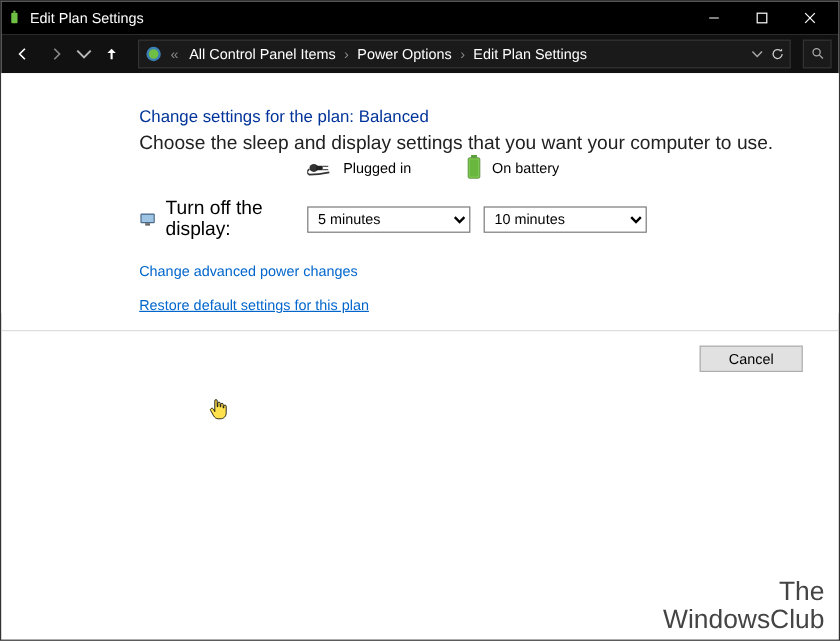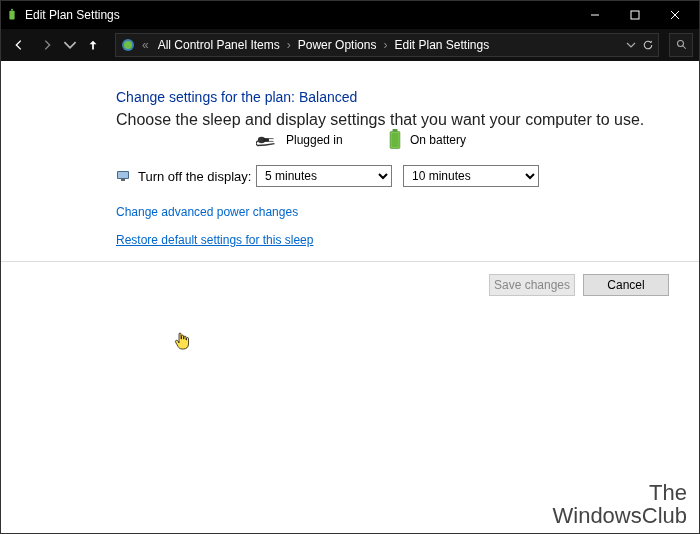--- a/index.html
+++ b/index.html
@@ -95,21 +95,21 @@
     font-size: 12px;
   }
   .setting-row {
     display: flex;
     align-items: center;
     margin-bottom: 14px;
   }
   .row-label {
     display: flex; align-items: center; gap: 8px;
     width: 140px;
-    font-size: 13px;
+    font-size: 16px;
   }
   .row-icon { width: 14px; height: 14px; display: flex; align-items: center; justify-content: center; }
   select.dd {
     width: 136px;
     height: 22px;
     font-size: 12px;
     font-family: inherit;
     background: #fff;
     border: 1px solid #7a7a7a;
     padding: 1px 4px;
@@ -294,33 +294,32 @@
       <option>5 minutes</option>
     </select>
     <select class="dd">
       <option>10 minutes</option>
     </select>
   </div>
 
 
   <div class="links-area">
     <a class="link">Change advanced power changes</a>
-    <a class="link hovered">Restore default settings for this sleep</a>
+    <a class="link hovered">Restore default settings for this plan</a>
   </div>
 
   <div class="cursor">
     <svg class="cursor-hand" viewBox="0 0 16 18">
       <path d="M6 1c.6 0 1 .4 1 1v5h.5V4c0-.5.5-1 1-1s1 .5 1 1v3h.5V5c0-.5.5-1 1-1s1 .5 1 1v3h.5V6.5c0-.5.4-1 1-1s1 .5 1 1V12c0 3-2 5-5 5H8c-2 0-3-1-4-2.5L1.5 10c-.4-.7 0-1.5.8-1.7.6-.2 1.2 0 1.5.5L5 11V2c0-.6.4-1 1-1z" fill="#ffe14d" stroke="#000" stroke-width="0.7"></path>
     </svg>
   </div>
 </div>
 
 <div class="divider"></div>
 
 <div class="button-bar">
-  <button class="btn" disabled="">Save changes</button>
   <button class="btn">Cancel</button>
 </div>
 
 <div class="watermark">
   <div class="t">The</div>
   <div class="w">WindowsClub</div>
 </div>
 
 </body></html>

